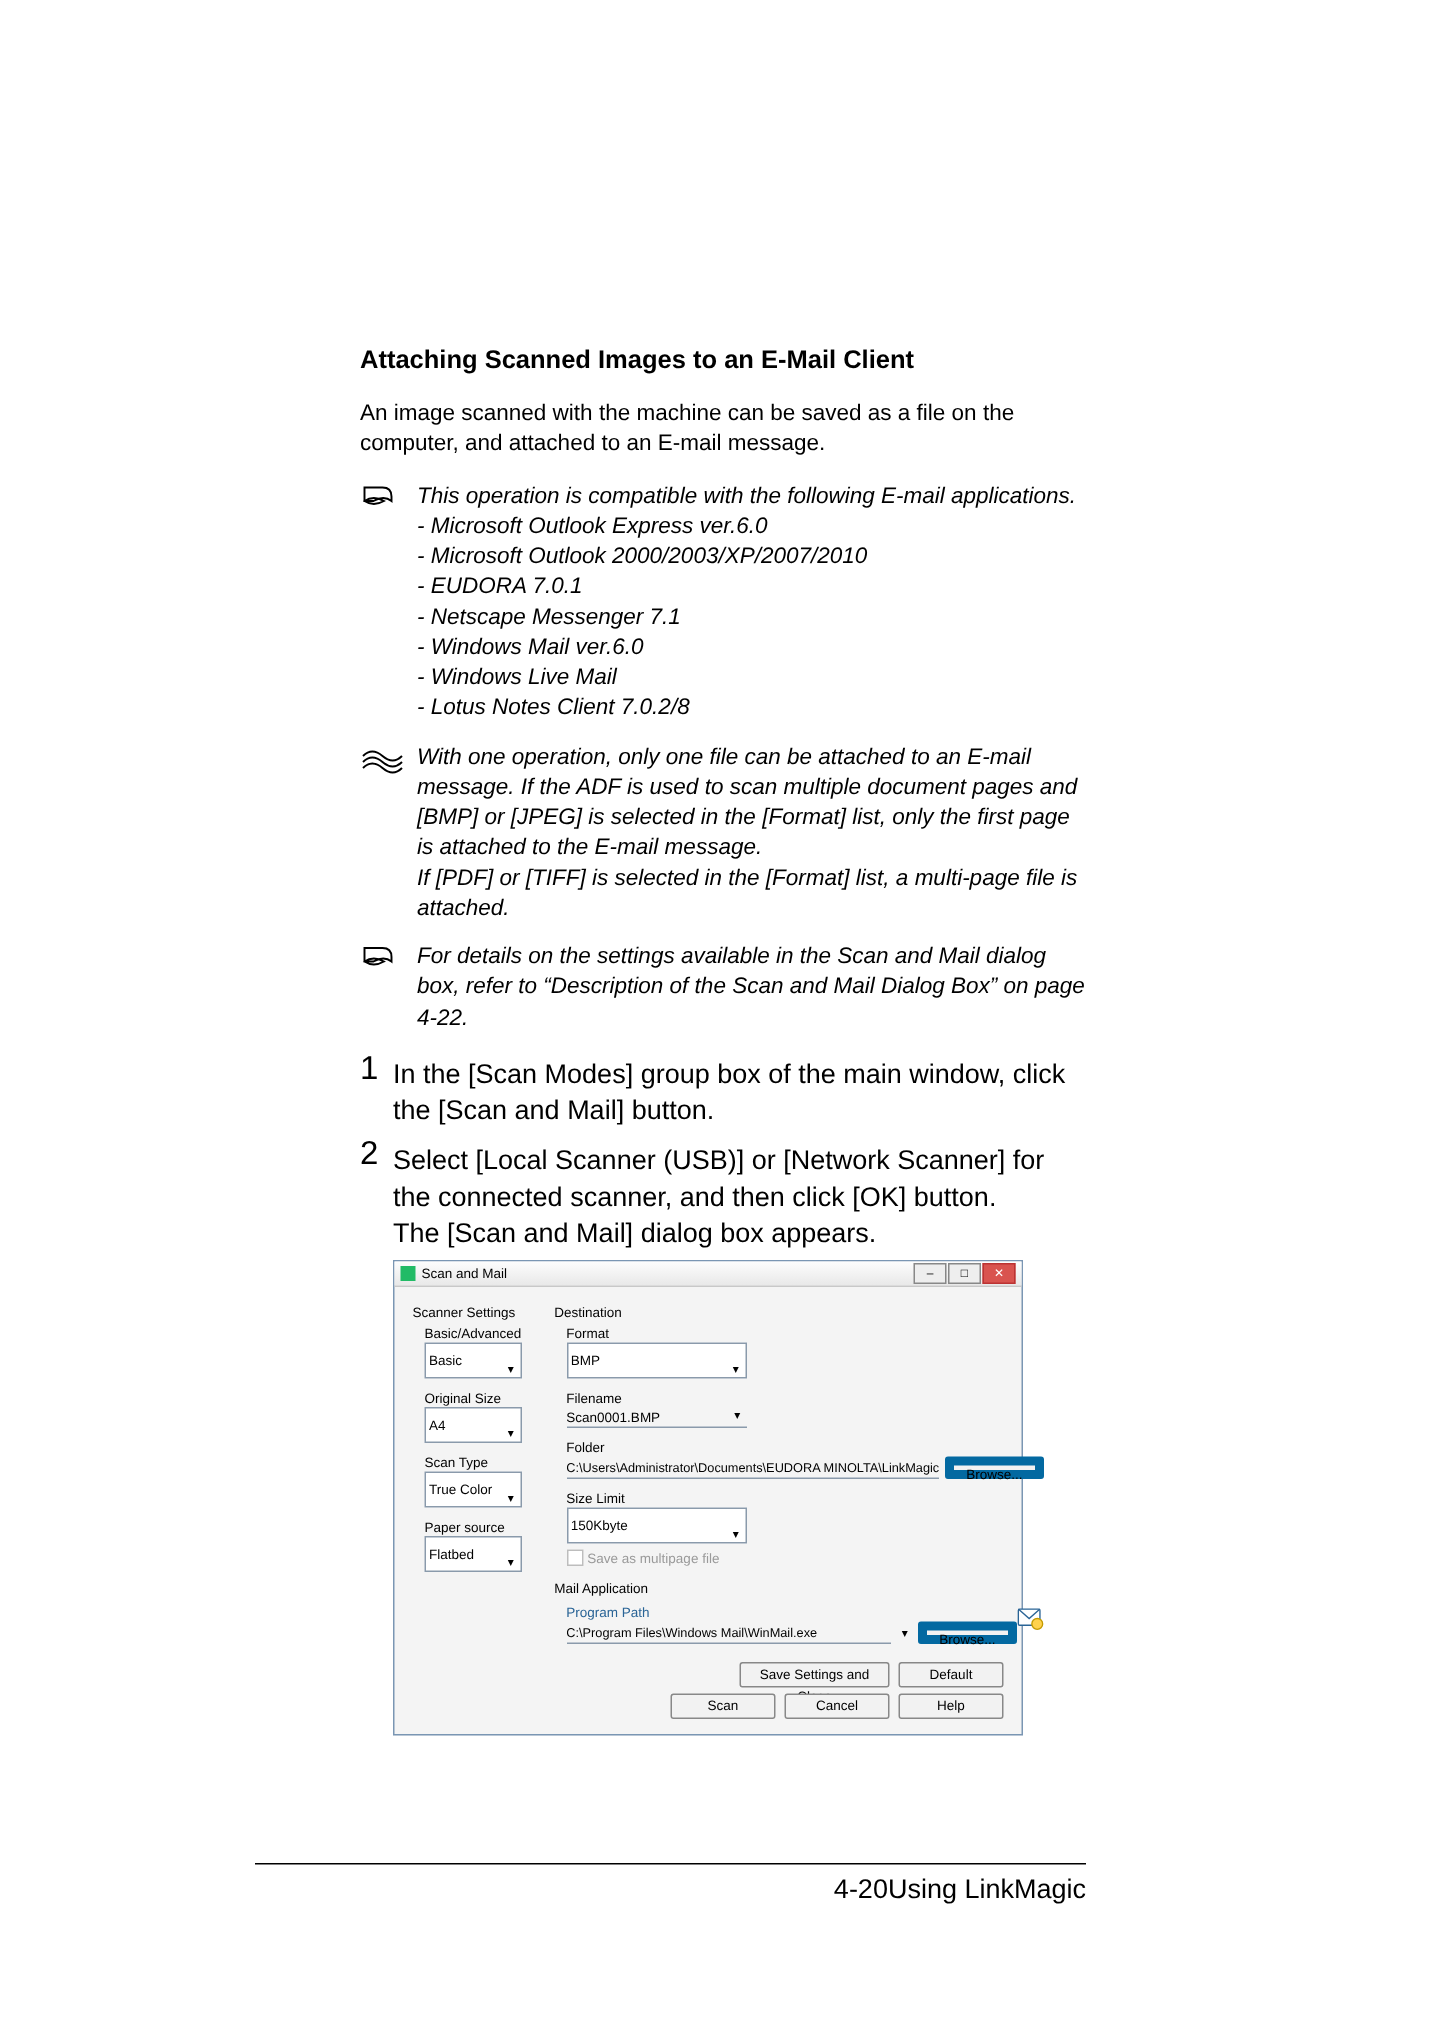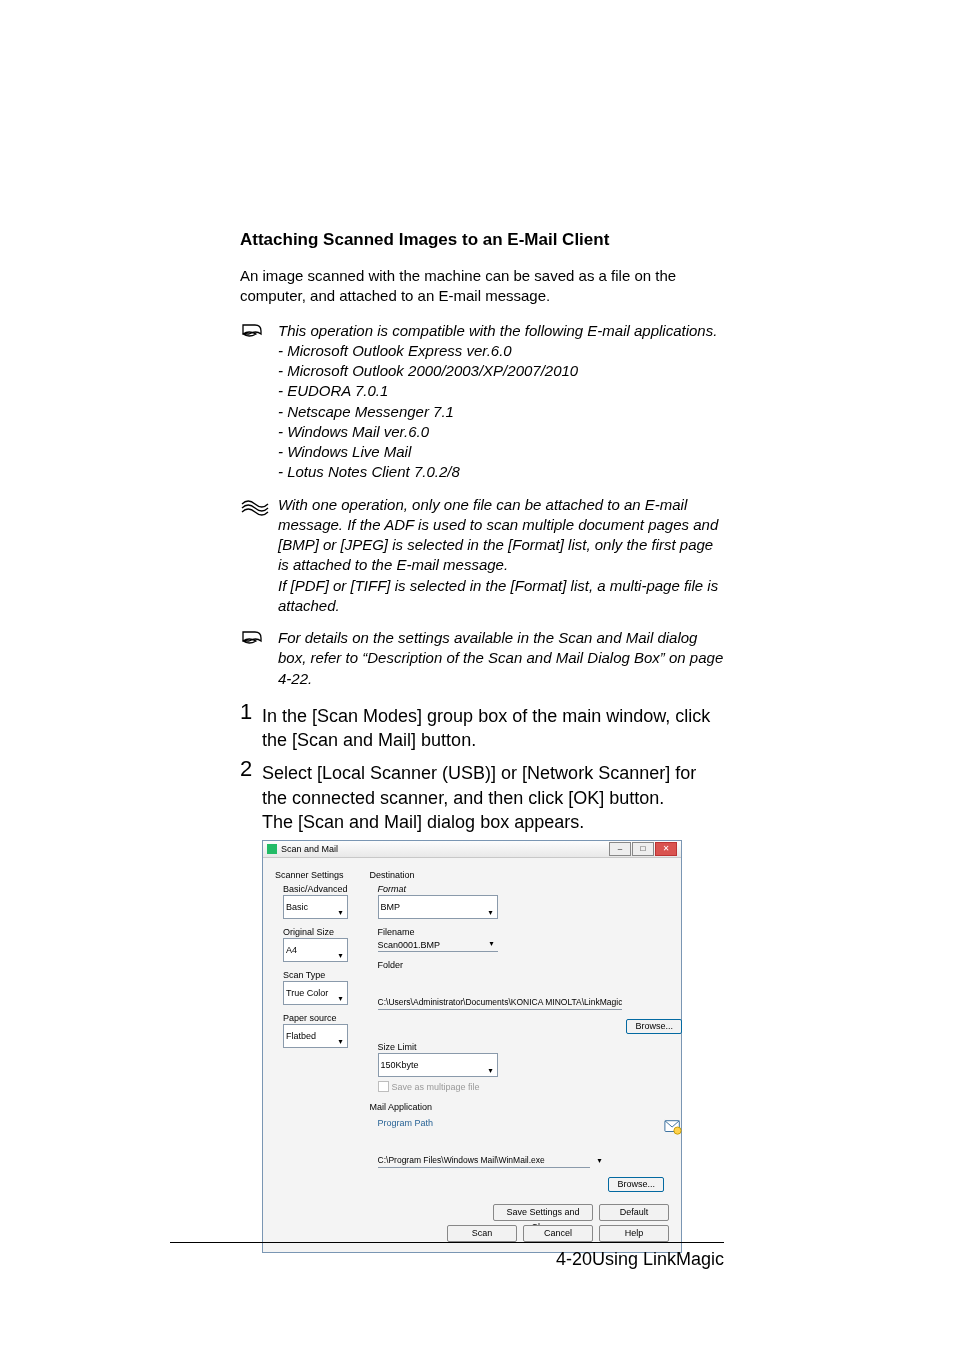--- a/index.html
+++ b/index.html
@@ -131,24 +131,23 @@
   .input-line .carrow {
     width:12px; text-align:center; font-size:8px;
     height:100%; line-height:12px;
   }
   .path-row { display:flex; gap:4px; align-items:center; }
   .path-row .path {
     flex:1; border-bottom:1px solid #8a9aab; height:14px;
     font-size:8.5px; overflow:hidden; white-space:nowrap; line-height:14px;
   }
   .btn-sm {
-    border:1px solid #0369a1; background:#f2f2f2;
+    border:6px solid #0369a1; background:#f2f2f2;
     height:15px; padding:0 8px; font-size:9px; line-height:13px;
     border-radius:2px;
-    margin-top:48px;
   }
   .chk-row {
     margin-top:4px; display:flex; align-items:center; gap:3px;
     color:#9a9a9a; font-size:9px;
   }
   .chk-box {
     width:9px; height:9px; border:1px solid #bdbdbd; background:#fff;
   }
   .mail-icon {
     float:right; width:18px; height:18px;
@@ -279,35 +278,35 @@
         <div class="lbl" style="margin-left:8px;">Paper source</div>
         <div class="combo" style="margin-left:8px;">
           <span class="ctext">Flatbed</span>
           <span class="carrow">▾</span>
         </div>
       </div>
 
       <div class="col-right">
         <div class="grp-title">Destination</div>
 
-        <div class="lbl" style="margin-top:4px; margin-left:8px;font-style:italic;">Format</div>
+        <div class="lbl" style="margin-top:4px; margin-left:8px;">Format</div>
         <div class="combo" style="width:120px; margin-left:8px;">
           <span class="ctext">BMP</span>
           <span class="carrow">▾</span>
         </div>
 
         <div class="lbl" style="margin-left:8px;">Filename</div>
         <div class="input-line" style="width:120px; margin-left:8px;">
           <span class="ctext">Scan0001.BMP</span>
           <span class="carrow">▾</span>
         </div>
 
         <div class="lbl" style="margin-left:8px;">Folder</div>
         <div class="path-row" style="margin-left:8px;">
-          <div class="path">C:\Users\Administrator\Documents\KONICA MINOLTA\LinkMagic</div>
+          <div class="path">C:\Users\Administrator\Documents\EUDORA MINOLTA\LinkMagic</div>
           <button class="btn-sm">Browse...</button>
         </div>
 
         <div class="lbl" style="margin-left:8px;">Size Limit</div>
         <div class="combo" style="width:120px; margin-left:8px;">
           <span class="ctext">150Kbyte</span>
           <span class="carrow">▾</span>
         </div>
 
         <div class="chk-row" style="margin-left:8px;">

